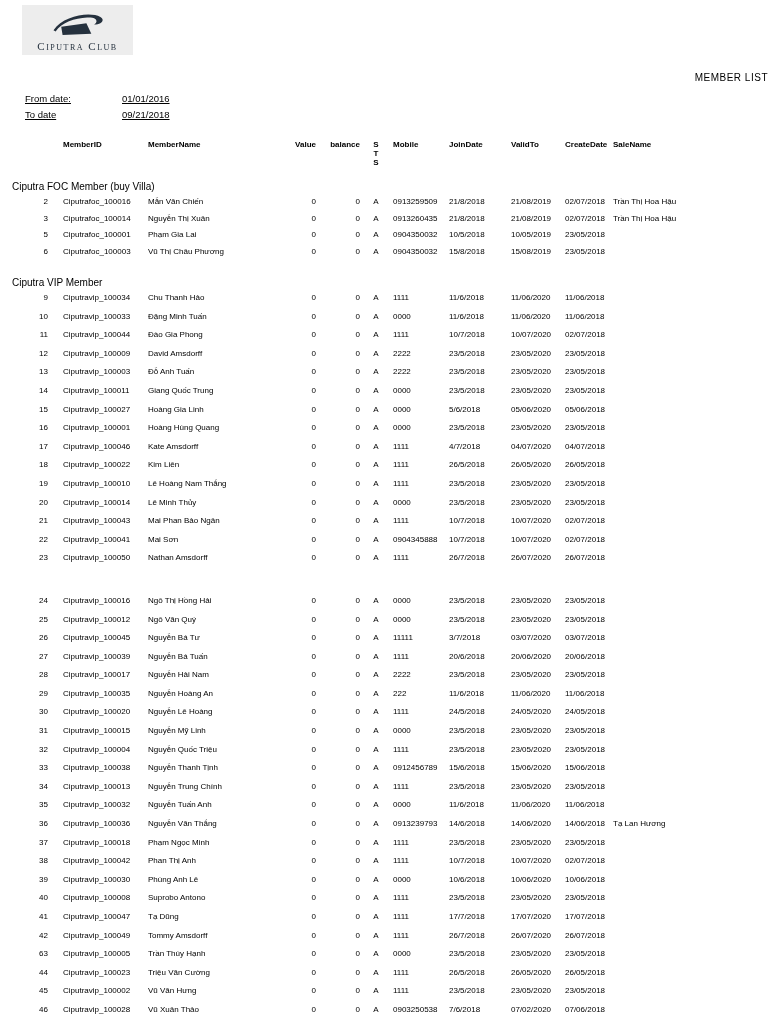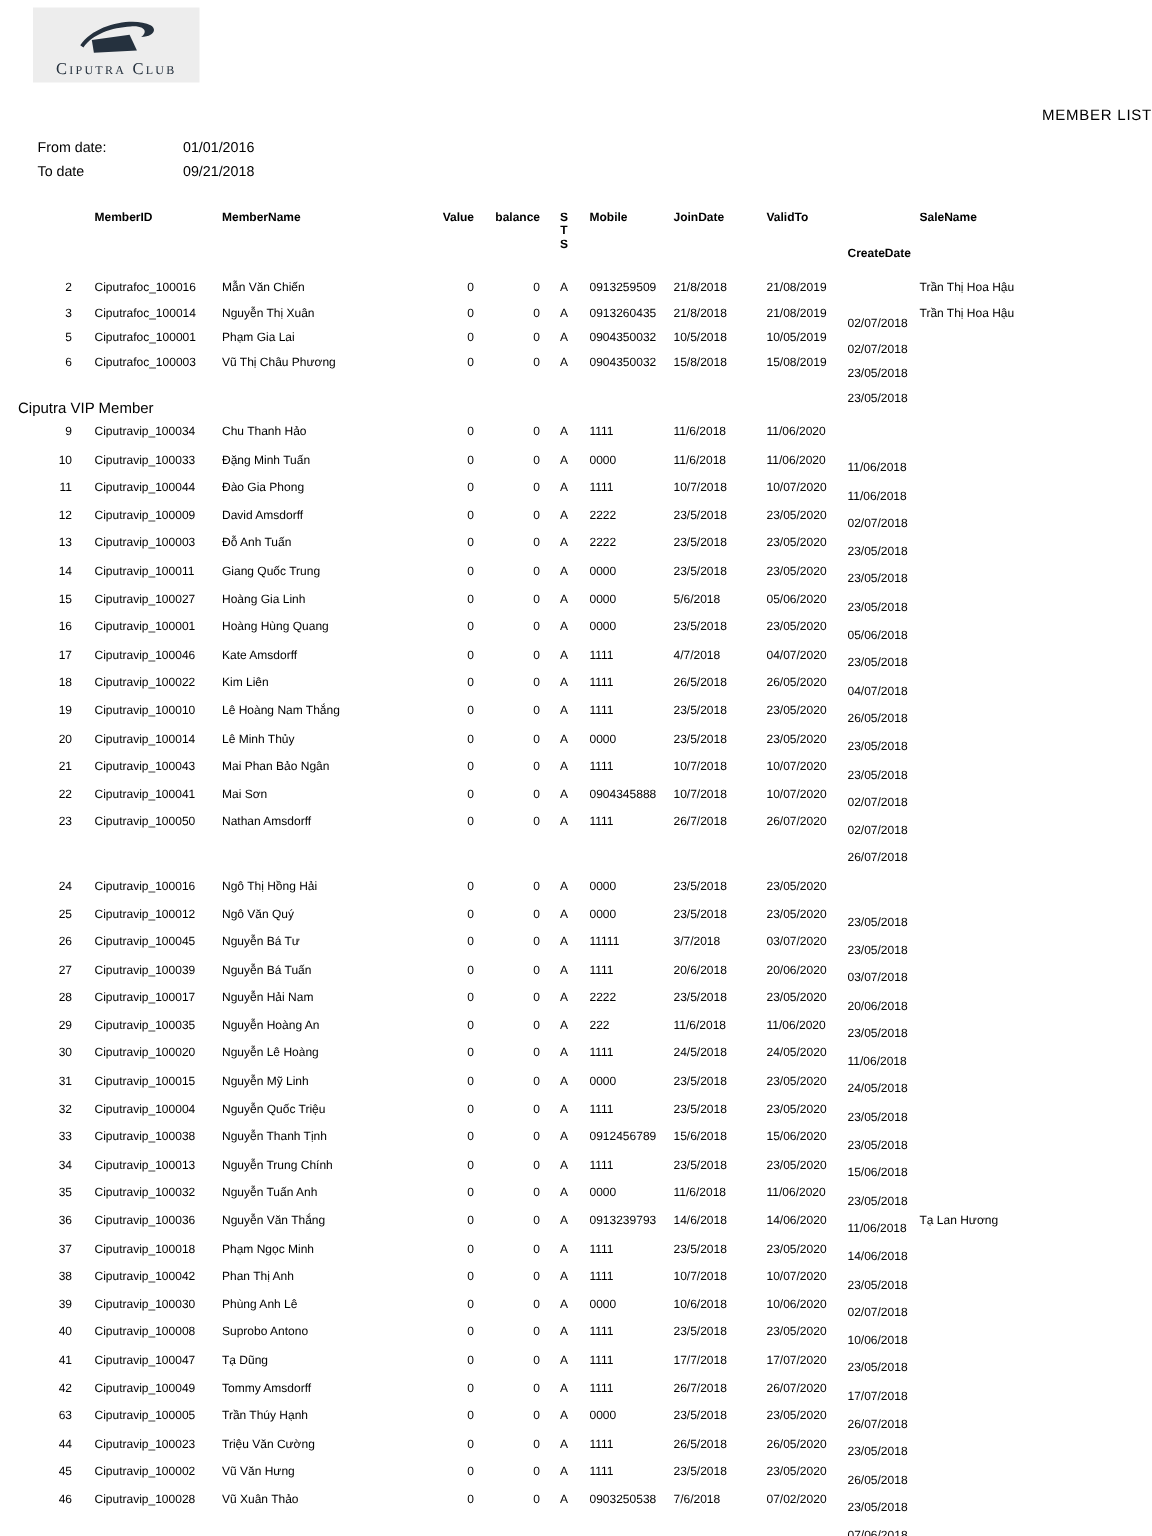--- a/index.html
+++ b/index.html
@@ -9,39 +9,39 @@
   
   .logo{position:absolute;left:22px;top:5px;width:111px;height:50px;background:#ededed;
         display:flex;flex-direction:column;align-items:center;justify-content:center;}
   .logo svg{display:block;margin-top:2px;}
   .logo-text{font-family:"Liberation Serif",serif;font-variant:small-caps;letter-spacing:1.5px;
              font-size:11px;color:#25313e;line-height:10px;margin-top:1px;white-space:nowrap;}
 
   
   .report-title{position:absolute;left:0;right:0;top:72px;text-align:right;font-size:10px;letter-spacing:.5px;}
   .filters{position:absolute;left:25px;top:91px;font-size:9.5px;line-height:16px;}
-  .filter-row{display:flex;}
+  .filter-row{display:flex;text-decoration:underline;}
   .filter-label{width:97px;}
   .filter-value{white-space:nowrap;}
 
   
   .table-area{position:absolute;left:0;top:140px;width:608px;}
   .grid{display:grid;grid-template-columns:55px 91px 142px 30px 46px 24px 59px 62px 54px 48px 157px;}
   .thead{font-weight:bold;font-size:8px;line-height:9px;margin-bottom:14px;align-items:start;}
   .cell{display:block;}
   .c-no{text-align:right;padding-right:7px;}
   .c-id{padding-left:8px;}
   .c-name{padding-left:2px;}
   .c-value{text-align:right;padding-right:2px;}
   .c-balance{text-align:right;padding-right:4px;}
   .c-sts{text-align:center;white-space:pre-line;}
   .c-mobile{padding-left:5px;}
   .c-join{padding-left:2px;}
   .c-valid{padding-left:2px;}
-  .c-create{padding-left:2px;margin-top:24px;}
+  .c-create{padding-left:2px;}
   .c-sale{padding-left:2px;}
 
   .section + .section{margin-top:14px;}
   .section-title{font-size:10px;line-height:12px;padding-left:12px;margin:0 0 4px 0;}
   .trow{font-size:8px;line-height:9px;align-items:start;}
   .sec-0 .trow{height:16.5px;}
   .sec-1 .trow{height:18.6px;}
   .section-spacer{height:24px;}
 </style>
 </head>
@@ -81,20 +81,21 @@
 T
 S</span>
       <span class="cell c-mobile">Mobile</span>
       <span class="cell c-join">JoinDate</span>
       <span class="cell c-valid">ValidTo</span>
       <span class="cell c-create">CreateDate</span>
       <span class="cell c-sale">SaleName</span>
     </div>
     <div id="table-body">
         <div class="section sec-0">
+          <div class="section-title">Ciputra FOC Member (buy Villa)</div>
           <div class="grid trow">
             <span class="cell c-no">2</span>
             <span class="cell c-id">Ciputrafoc_100016</span>
             <span class="cell c-name">Mẫn Văn Chiến</span>
             <span class="cell c-value">0</span>
             <span class="cell c-balance">0</span>
             <span class="cell c-sts">A</span>
             <span class="cell c-mobile">0913259509</span>
             <span class="cell c-join">21/8/2018</span>
             <span class="cell c-valid">21/08/2019</span>

